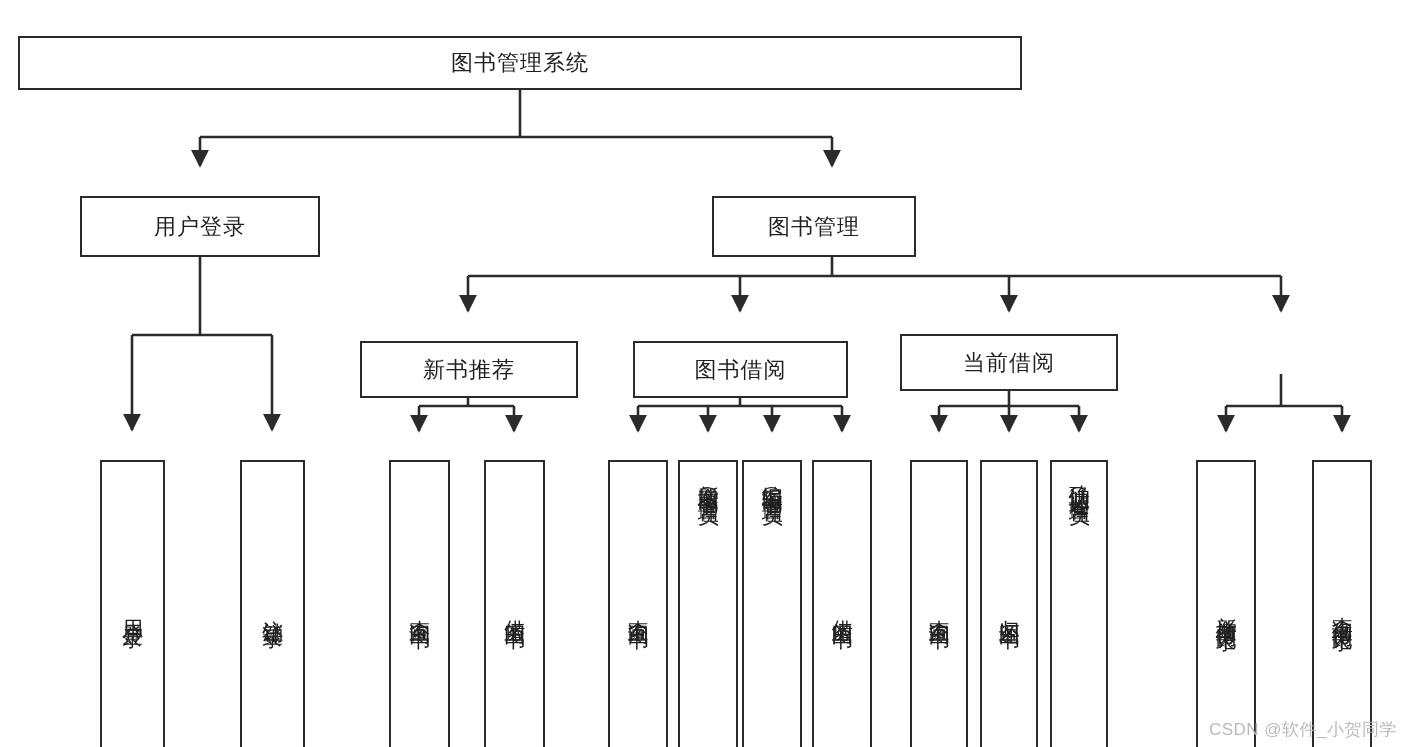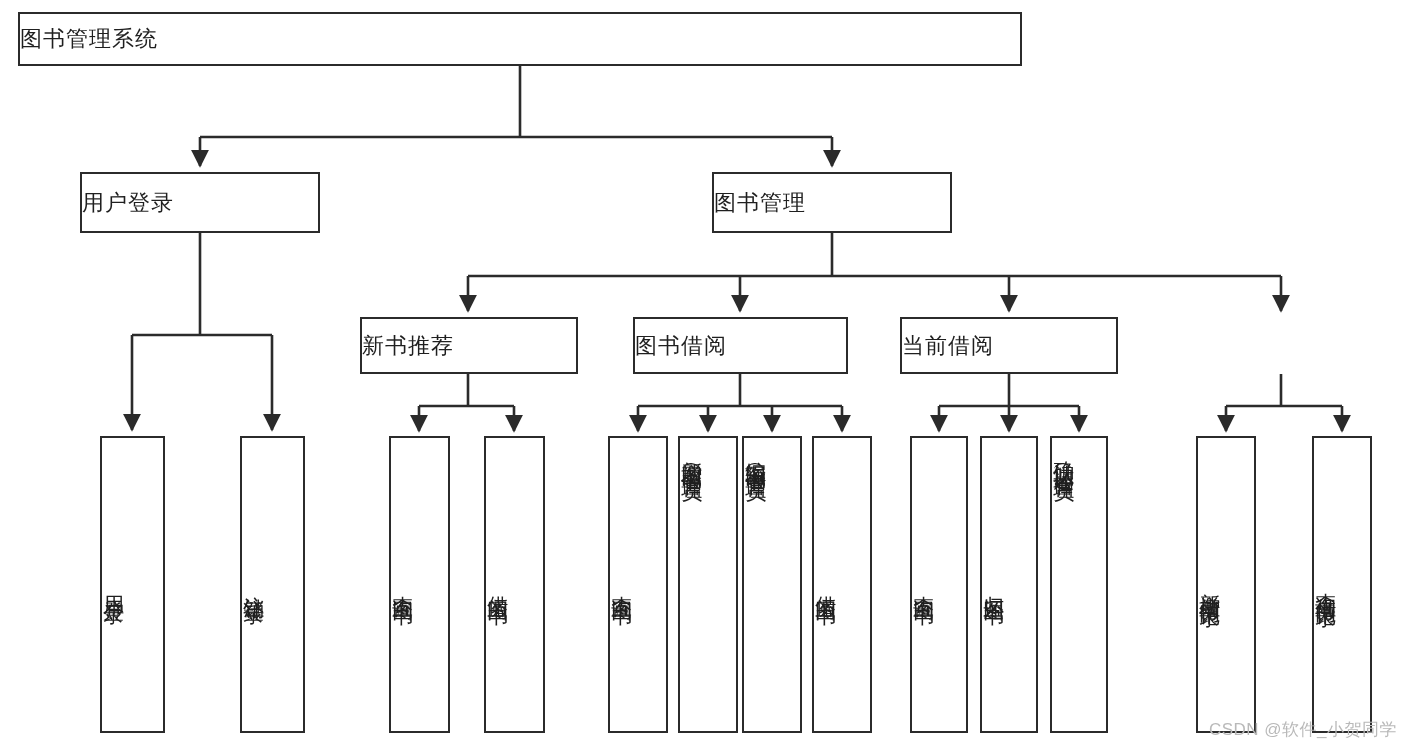--- a/index.html
+++ b/index.html
@@ -9,22 +9,23 @@
   }
   #stage{position:relative;width:1405px;height:747px;background:#fff;}
   svg#wires{position:absolute;left:0;top:0;width:1405px;height:747px;}
   .node{
     position:absolute;
     box-sizing:border-box;
     background:#ffffff;
     border:2px solid #2b2b2b;
     display:flex;
     align-items:center;
-    justify-content:flex-start;
+    justify-content:center;
     color:#1f1f1f;
+    margin-top:24px;
   }
   .node .lbl{
     display:block;
     text-align:center;
     line-height:1.08;
     white-space:pre;
   }
   .node.horiz .lbl{font-size:22px;letter-spacing:1px;}
   .node.vert{align-items:flex-start;padding-top:6px;}
   .node.vert .lbl{
@@ -101,31 +102,31 @@
     </g>
   </svg>
 
   <div class="node horiz" style="left:18px;top:12px;width:1004px;height:54px;">
     <span class="lbl">图书管理系统</span>
   </div>
 
   <div class="node horiz" style="left:80px;top:172px;width:240px;height:61px;">
     <span class="lbl">用户登录</span>
   </div>
-  <div class="node horiz" style="left:712px;top:172px;width:240px;height:61px;">
+  <div class="node horiz" style="left:712px;top:172px;width:204px;height:61px;">
     <span class="lbl">图书管理</span>
   </div>
 
   <div class="node horiz" style="left:633px;top:317px;width:215px;height:57px;">
     <span class="lbl">图书借阅</span>
   </div>
   <div class="node horiz" style="left:360px;top:317px;width:218px;height:57px;">
     <span class="lbl">新书推荐</span>
   </div>
-  <div class="node horiz" style="left:900px;top:317px;width:218px;height:57px;">
+  <div class="node horiz" style="left:900px;top:310px;width:218px;height:57px;">
     <span class="lbl">当前借阅</span>
   </div>
 
   <div class="node vert mid" style="left:100px;top:436px;width:65px;height:297px;">
     <span class="lbl">用户登录</span>
   </div>
   <div class="node vert mid" style="left:240px;top:436px;width:65px;height:297px;">
     <span class="lbl">注销登录</span>
   </div>
 

